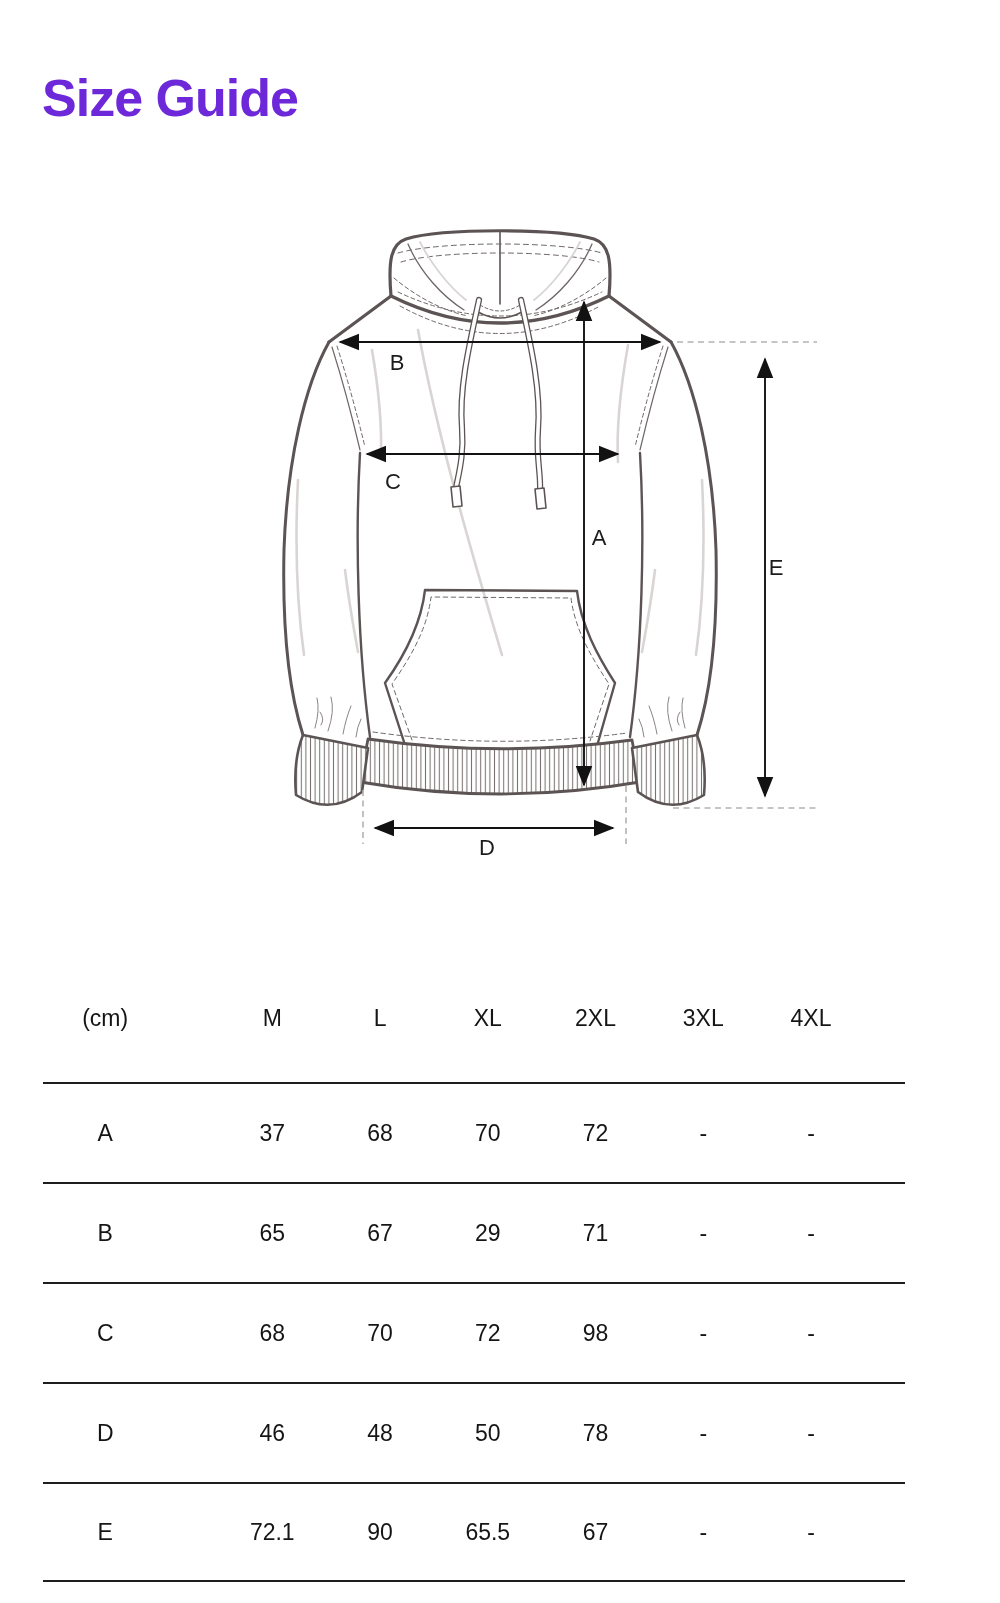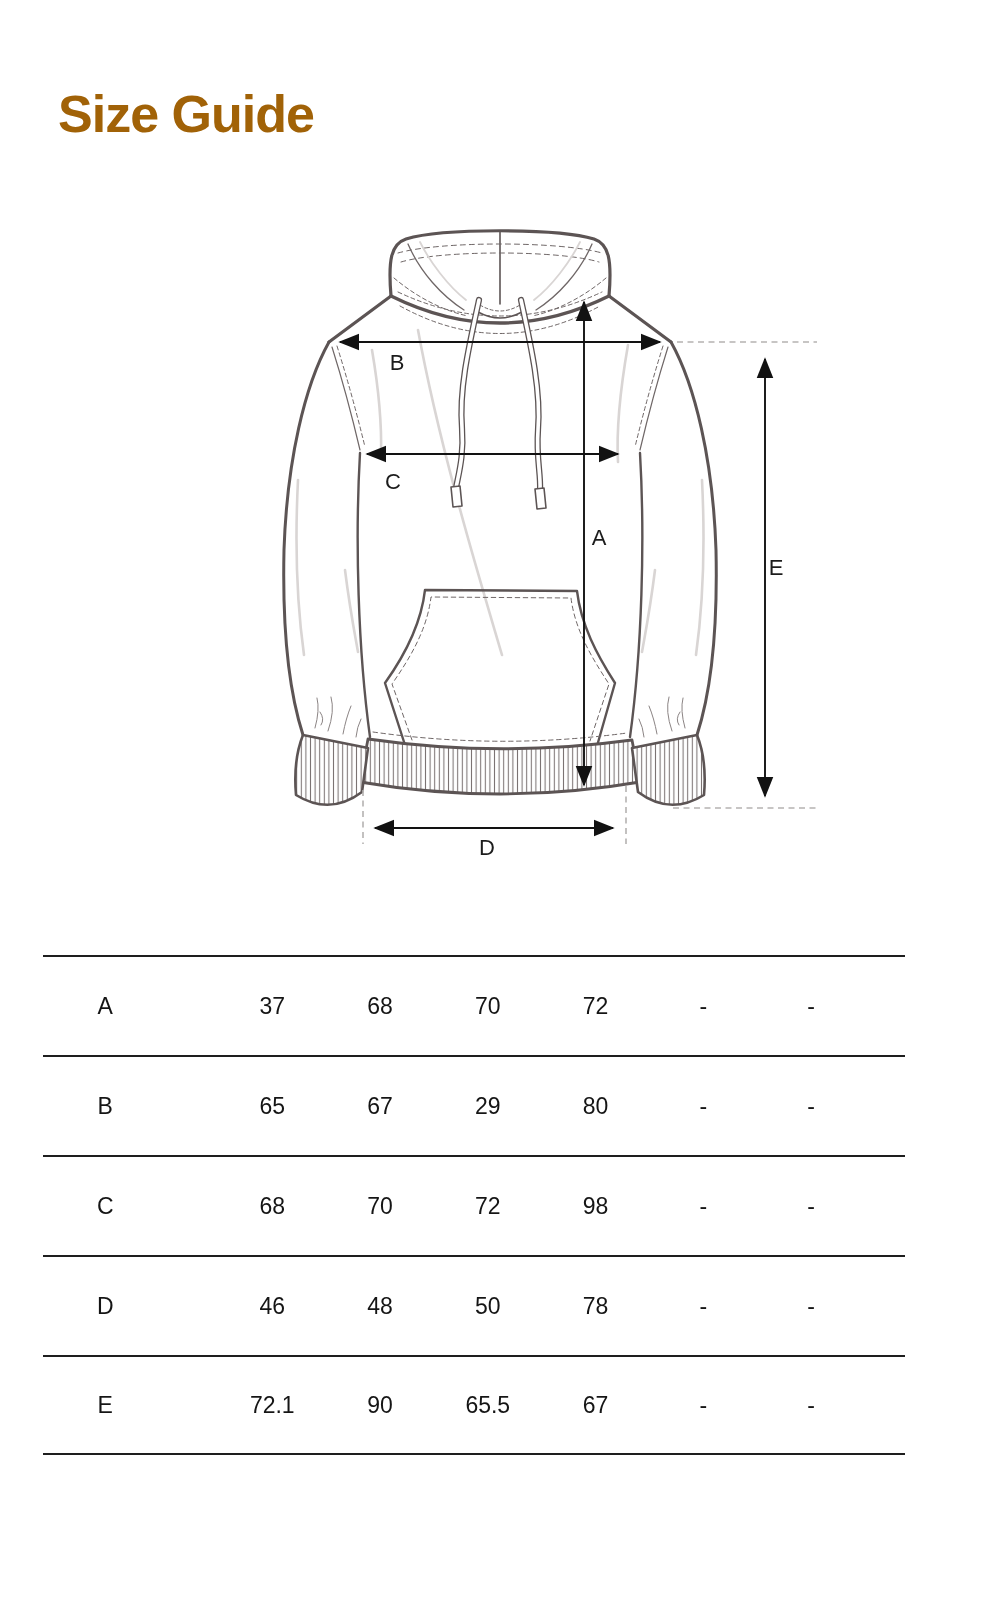--- a/index.html
+++ b/index.html
@@ -2,22 +2,22 @@
 <html><head>
 <meta charset="utf-8">
 <style>
   html,body{margin:0;padding:0;}
   body{
     width:1000px;height:1603px;position:relative;background:#ffffff;
     font-family:"Liberation Sans","DejaVu Sans",sans-serif;color:#141414;
     overflow:hidden;
   }
   .page-title{
-    position:absolute;left:42px;top:72px;margin:16px;
-    font-size:52px;font-weight:700;letter-spacing:-1px;color:#a16207;line-height:1.0;
+    position:absolute;left:42px;top:72px;margin:0;
+    font-size:52px;font-weight:700;letter-spacing:-1px;color:#6d28d9;line-height:1.0;
   }
   .diagram-wrap{position:absolute;left:0;top:200px;width:1000px;height:700px;}
   .size-table{
     position:absolute;left:43px;top:955px;width:862px;font-size:23px;color:#151515;
   }
   .t-row{
     display:grid;grid-template-columns:20.35% repeat(6,12.5%);
     align-items:center;height:100px;box-sizing:border-box;
     border-top:2px solid #1e1e1e;
   }
@@ -135,37 +135,46 @@
     <text x="397" y="170">B</text>
     <text x="393" y="289">C</text>
     <text x="599" y="345">A</text>
     <text x="776" y="375">E</text>
     <text x="487" y="655">D</text>
   </g>
 </svg>
 </div>
 
 <div class="size-table">
+  <div class="t-row t-head">
+    <div class="t-cell t-label">(cm)</div>
+    <div class="t-cell">M</div>
+    <div class="t-cell">L</div>
+    <div class="t-cell">XL</div>
+    <div class="t-cell">2XL</div>
+    <div class="t-cell">3XL</div>
+    <div class="t-cell">4XL</div>
+  </div>
 
   <div class="t-row">
     <div class="t-cell t-label">A</div>
     <div class="t-cell">37</div>
     <div class="t-cell">68</div>
     <div class="t-cell">70</div>
     <div class="t-cell">72</div>
     <div class="t-cell">-</div>
     <div class="t-cell">-</div>
   </div>
 
   <div class="t-row">
     <div class="t-cell t-label">B</div>
     <div class="t-cell">65</div>
     <div class="t-cell">67</div>
     <div class="t-cell">29</div>
-    <div class="t-cell">80</div>
+    <div class="t-cell">71</div>
     <div class="t-cell">-</div>
     <div class="t-cell">-</div>
   </div>
 
   <div class="t-row">
     <div class="t-cell t-label">C</div>
     <div class="t-cell">68</div>
     <div class="t-cell">70</div>
     <div class="t-cell">72</div>
     <div class="t-cell">98</div>

